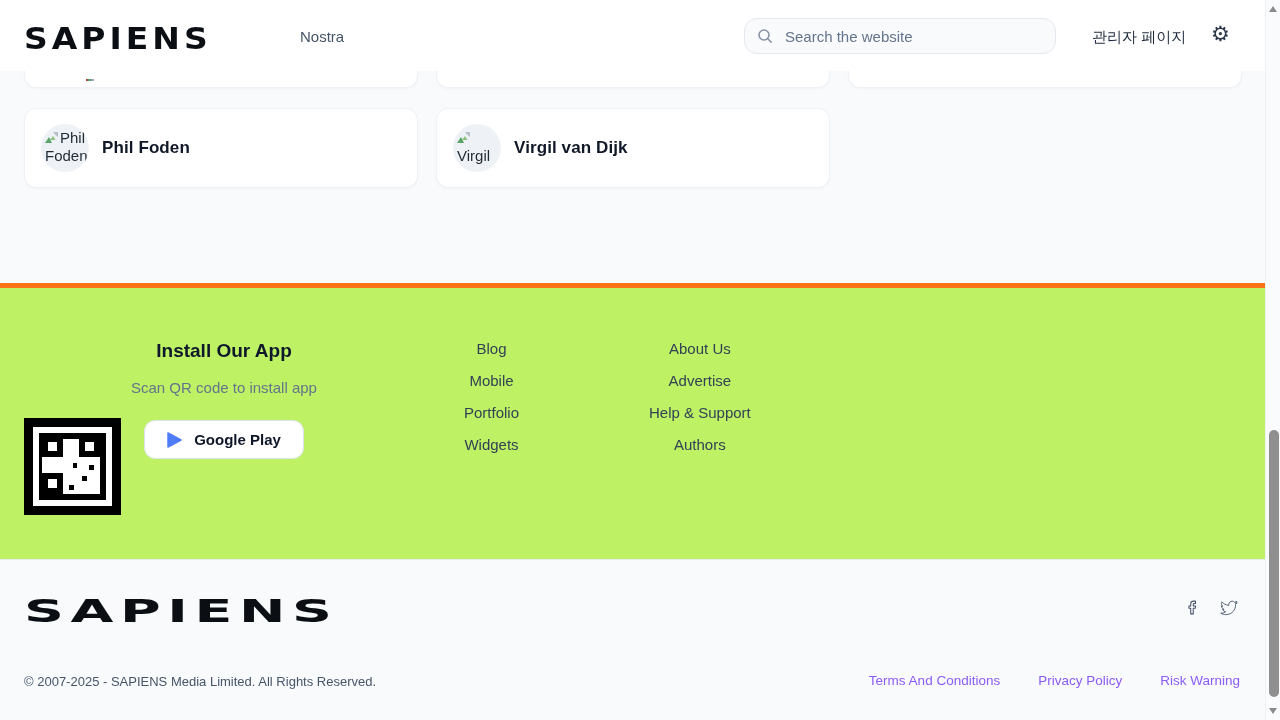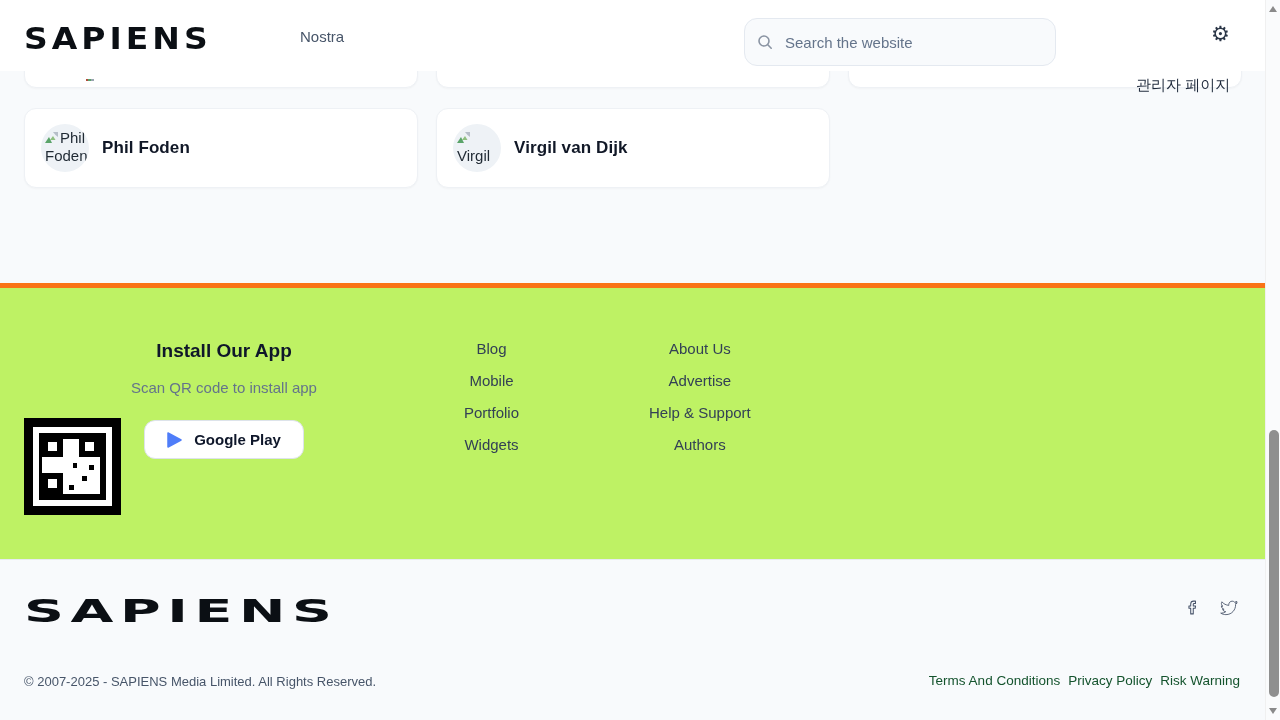--- a/index.html
+++ b/index.html
@@ -20,33 +20,33 @@
     font-family:"DejaVu Sans",sans-serif; font-weight:bold; color:#0b0f14;
     font-size:33px; line-height:1; letter-spacing:4px;
     transform:scaleY(0.92); transform-origin:left center;
     position:absolute; left:24px; top:22px; white-space:nowrap; cursor:pointer;
   }
   .site-name {
     position:absolute; left:300px; top:28px; font-size:15px; font-weight:500;
     color:#475569;
   }
   .search-bar {
-    position:absolute; left:744px; top:18px; width:312px; height:48px;
+    position:absolute; left:744px; top:18px; width:312px; height:36px;
     background:#f8fafc; border:1px solid #e4e9f0; border-radius:13px;
     display:flex; align-items:center; padding:0 12px;
   }
   .search-bar svg { flex:none; margin-right:10px; }
   .search-input {
     border:none; outline:none; background:transparent; width:100%;
     font-size:15px; color:#334155; font-family:inherit;
   }
   .search-input::placeholder { color:#64748b; opacity:1; }
   .admin-link {
-    position:absolute; left:1136px; top:28px; font-size:15px; font-weight:500;
-    color:#1e293b; cursor:pointer; white-space:nowrap;margin-top:48px;
+    position:absolute; left:1092px; top:28px; font-size:15px; font-weight:500;
+    color:#1e293b; cursor:pointer; white-space:nowrap;
   }
   .gear {
     position:absolute; left:1211px; top:24px; font-size:21px; line-height:21px;
     color:#2b3647; cursor:pointer; font-family:"DejaVu Sans",sans-serif;
   }
 
   
   .cards-row { position:absolute; left:24px; display:flex; gap:18px; }
   .row-partial { top:8px; z-index:1; }
   .row-main { top:108px; z-index:2; }
@@ -105,22 +105,22 @@
     font-family:"DejaVu Sans",sans-serif; font-weight:bold; color:#0b0f14;
     font-size:42px; line-height:1; letter-spacing:5px; white-space:nowrap;
     transform:scale(1.32,0.76); transform-origin:left center; cursor:pointer;
   }
   .socials { position:absolute; top:38px; left:1184px; display:flex; gap:18px; }
   .socials span { cursor:pointer; display:inline-flex; }
   .copyright {
     position:absolute; left:24px; top:114px; font-size:13px; color:#475569;
   }
   .legal-links {
-    position:absolute; right:25px; top:113px; display:flex; gap:8px;
-    font-size:13.5px; color:#14532d;
+    position:absolute; right:25px; top:113px; display:flex; gap:38px;
+    font-size:13.5px; color:#8b5cf6;
   }
   .legal-links span { cursor:pointer; white-space:nowrap; }
 
   
   .scrollbar {
     position:absolute; top:0; right:0; width:15px; height:720px;
     background:#fafbfc; border-left:1px solid #f0f0f0; z-index:20;
   }
   .scroll-arrow-up, .scroll-arrow-down {
     position:absolute; left:3px; width:0; height:0; cursor:pointer;

